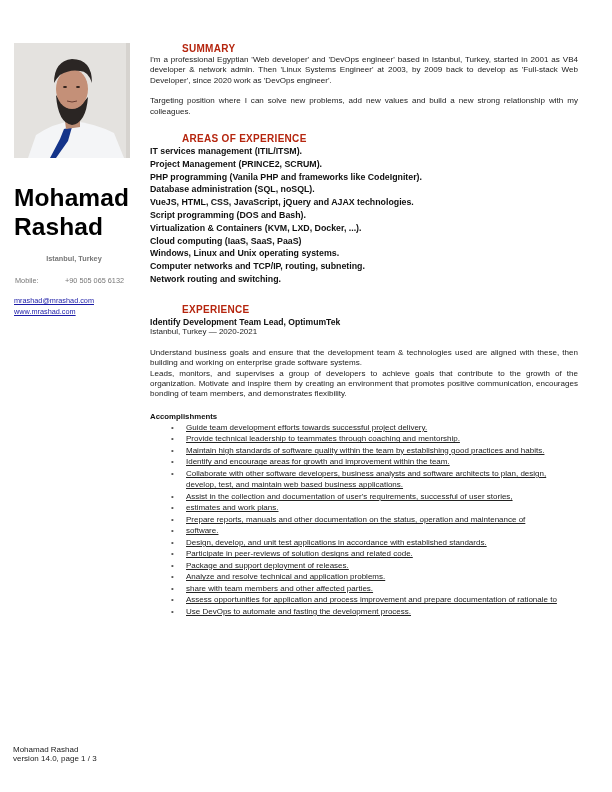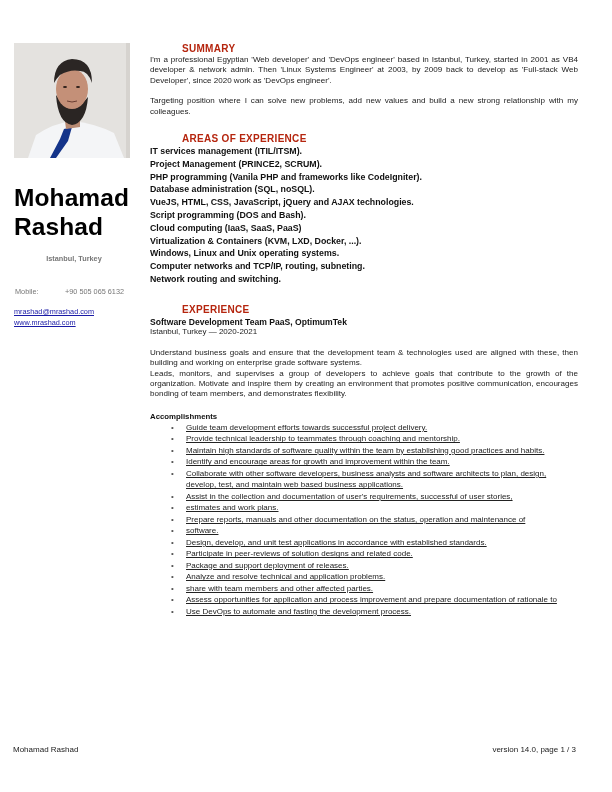--- a/index.html
+++ b/index.html
@@ -5,21 +5,21 @@
     * { margin: 0; padding: 0; box-sizing: border-box; }
     html, body { width: 612px; height: 792px; background: #ffffff; }
     body { position: relative; font-family: "Liberation Sans", sans-serif; color: #111; overflow: hidden; }
 
     .sidebar { position: absolute; left: 14px; top: 43px; width: 120px; }
     .photo { width: 116px; height: 115px; background: #e6e4e1; position: relative; overflow: hidden; }
     .photo svg { display: block; }
 
     .name { margin-top: 25px; font-size: 24.5px; font-weight: bold; line-height: 29px; color: #000; letter-spacing: 0.1px; }
     .location { margin-top: 13px; font-size: 7.3px; font-weight: bold; color: #777; text-align: center; }
-    .contact-row { margin-top: 24px; font-size: 7.3px; color: #777; display: flex; }
+    .contact-row { margin-top: 13px; font-size: 7.3px; color: #777; display: flex; }
     .contact-row .lbl { width: 51px; padding-left: 1px; }
     .links { margin-top: 10px; font-size: 7.3px; line-height: 11px; }
     .links a { color: #1a1aa6; text-decoration: underline; display: block; }
 
     .main { position: absolute; left: 150px; top: 43px; width: 428px; }
     .section-title { font-size: 10px; font-weight: bold; color: #b5250e; letter-spacing: 0.3px; line-height: 12px; padding-left: 32px; }
     .para { font-size: 8.05px; line-height: 10.4px; text-align: justify; color: #222; }
     .para + .para { margin-top: 10px; }
 
     .summary { }
@@ -29,21 +29,21 @@
 
     .experience { margin-top: 18px; }
     .job-title { font-size: 8.6px; font-weight: bold; line-height: 10px; margin-top: 1px; }
     .job-meta { font-size: 8px; color: #222; line-height: 10px; }
     .job-desc { margin-top: 11px; }
     .acc-title { margin-top: 12px; font-size: 7.8px; font-weight: bold; line-height: 10px; }
     .acc-list { list-style: none; padding-left: 0; }
     .acc-list li { position: relative; padding-left: 36px; font-size: 8px; line-height: 11.5px; color: #222; text-decoration: underline; }
     .acc-list li::before { content: "•"; position: absolute; left: 21px; top: 0; color: #555; font-size: 8px; }
 
-    .footer { position: absolute; left: 13px; right: 36px; top: 745px; display: flex; justify-content: space-between; font-size: 8px; color: #222; }
+    .footer { position: absolute; left: 13px; right: 36px; top: 745px; display: flex; justify-content: space-between; font-size: 8px; color: #222; flex-direction: column; }
   </style>
 </head>
 <body>
 
 <aside class="sidebar">
   <div class="photo">
     <svg width="116" height="115" viewBox="0 0 116 115">
       <rect width="116" height="115" fill="#e4e2df"></rect>
       <rect x="112" y="0" width="4" height="115" fill="#d6d3cf"></rect>
 
@@ -93,32 +93,32 @@
 
   <section class="areas">
     <h2 class="section-title">AREAS OF EXPERIENCE</h2>
     <ul>
       <li>IT services management (ITIL/ITSM).</li>
       <li>Project Management (PRINCE2, SCRUM).</li>
       <li>PHP programming (Vanila PHP and frameworks like CodeIgniter).</li>
       <li>Database administration (SQL, noSQL).</li>
       <li>VueJS, HTML, CSS, JavaScript, jQuery and AJAX technologies.</li>
       <li>Script programming (DOS and Bash).</li>
+      <li>Virtualization &amp; Containers (KVM, LXD, Docker, ...).</li>
       <li>Cloud computing (IaaS, SaaS,  PaaS)</li>
-      <li>Virtualization &amp; Containers (KVM, LXD, Docker, ...).</li>
       <li>Windows, Linux and Unix operating systems.</li>
       <li>Computer networks and TCP/IP, routing, subneting.</li>
       <li>Network routing and switching.</li>
     </ul>
   </section>
 
   <section class="experience">
     <h2 class="section-title">EXPERIENCE</h2>
     <div>
-      <div class="job-title">Software Development Team PaaS, OptimumTek</div>
+      <div class="job-title">Identify Development Team Lead, OptimumTek</div>
       <div class="job-meta">Istanbul, Turkey — 2020-2021</div>
       <div class="job-desc">
         <p class="para" style="margin-top:0">Understand business goals and ensure that the development team &amp; technologies used are aligned with these, then building and working on enterprise grade software systems.</p>
         <p class="para" style="margin-top:0">Leads, monitors, and supervises a group of developers to achieve goals that contribute to the growth of the organization. Motivate and inspire them by creating an environment that promotes positive communication, encourages bonding of team members, and demonstrates flexibility.</p>
       </div>
       <div class="acc-title">Accomplishments</div>
       <ul class="acc-list">
         <li>Guide team development efforts towards successful project delivery.</li>
         <li>Provide technical leadership to teammates through coaching and mentorship.</li>
         <li>Maintain high standards of software quality within the team by establishing good practices and habits.</li>

